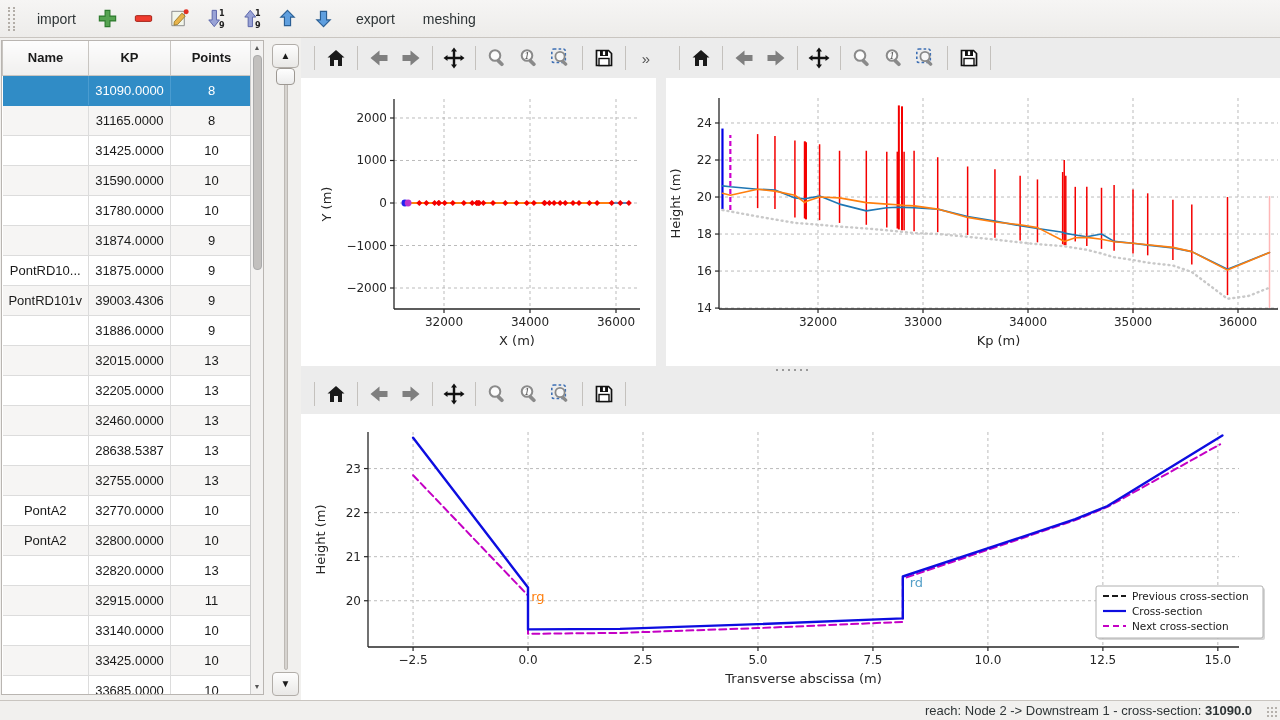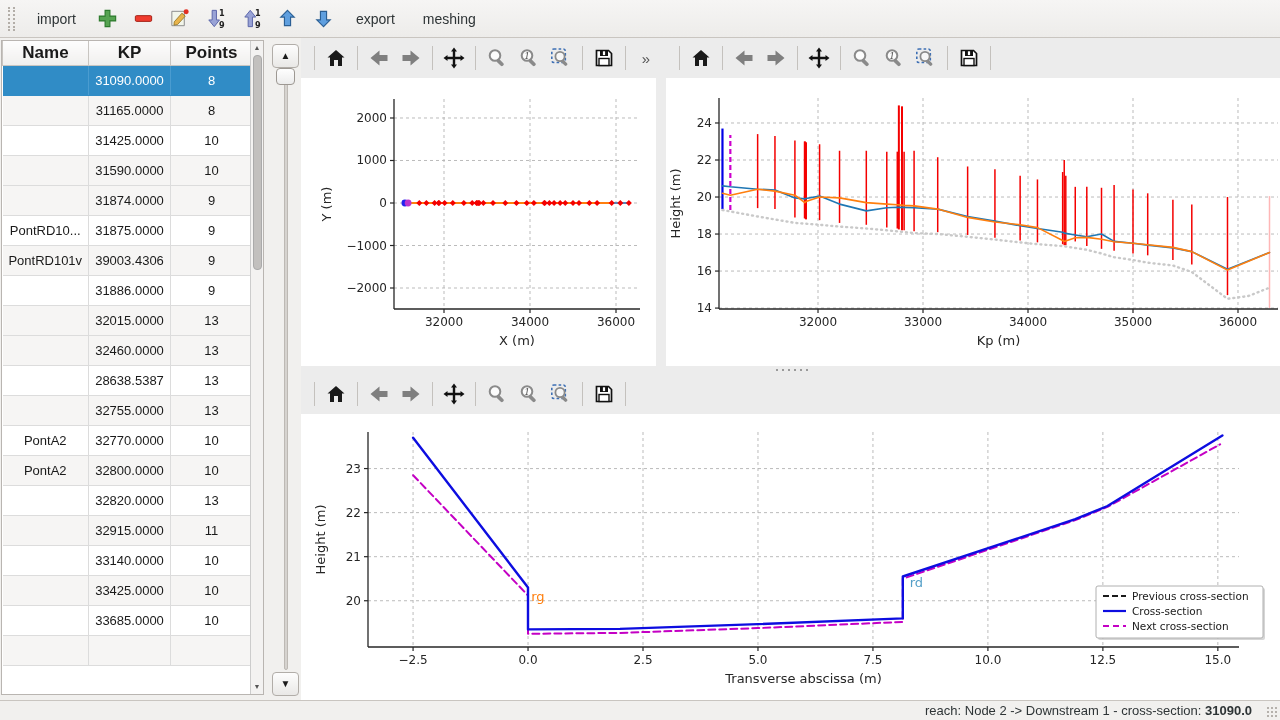--- a/index.html
+++ b/index.html
@@ -17,22 +17,22 @@
   .tb-icon { width:32px; height:30px; border:none; background:transparent; display:flex; align-items:center; justify-content:center; }
   .tb-icon svg { width:23px; height:23px; }
 
   
   .body-area { position:absolute; left:0; top:38px; width:1280px; height:662px; }
   .left-panel { position:absolute; left:0; top:0; width:301px; height:662px; background:#f1f0ee; }
 
   .table-wrap { position:absolute; left:1px; top:2px; width:263px; height:655px; background:#fff;
     border:1px solid #b9b5b1; overflow:hidden; }
   table.xs-table { border-collapse:collapse; table-layout:fixed; width:250px; font-size:13px; color:#1a1a1a; }
-  table.xs-table th { height:24px; background:linear-gradient(#fdfdfd,#f0efee); border:1px solid #c8c5c1; border-top:none;
-    font-weight:bold; font-size:17px;margin-left:8px; }
+  table.xs-table th { height:34px; background:linear-gradient(#fdfdfd,#f0efee); border:1px solid #c8c5c1; border-top:none;
+    font-weight:bold; font-size:13px;margin-left:8px; }
   table.xs-table td { height:30px; text-align:center; border-right:1px solid #dcdcdc; border-bottom:1px solid #dcdcdc; overflow:hidden; white-space:nowrap; }
   table.xs-table tr.alt td { background:#f6f5f4; }
   table.xs-table tr.sel td { background:#308cc6; color:#fff; border-bottom-color:#308cc6; border-right-color:#4a9cd0; }
   .col-name { width:86px; } .col-kp { width:82px; } .col-points { width:82px; }
 
   .inner-scroll { position:absolute; right:0; top:0; width:13px; height:653px; background:#f3f2f1; border-left:1px solid #ccc; }
   .inner-scroll .arr { position:absolute; left:0; width:12px; height:12px; font-size:7px; color:#555; text-align:center; line-height:12px; }
   .inner-scroll .handle { position:absolute; left:1.5px; top:14px; width:9px; height:215px; background:#c2c0be; border-radius:4px; border:1px solid #aaa; }
 
   .outer-scroll { position:absolute; left:271px; top:0; width:29px; height:662px; }
@@ -152,20 +152,25 @@
               <tr>
                 <td></td>
                 <td>31425.0000</td>
                 <td>10</td>
               </tr>
               <tr class="alt">
                 <td></td>
                 <td>31590.0000</td>
                 <td>10</td>
               </tr>
+              <tr>
+                <td></td>
+                <td>31780.0000</td>
+                <td>10</td>
+              </tr>
               <tr class="alt">
                 <td></td>
                 <td>31874.0000</td>
                 <td>9</td>
               </tr>
               <tr>
                 <td>PontRD10...</td>
                 <td>31875.0000</td>
                 <td>9</td>
               </tr>
@@ -175,20 +180,25 @@
                 <td>9</td>
               </tr>
               <tr>
                 <td></td>
                 <td>31886.0000</td>
                 <td>9</td>
               </tr>
               <tr class="alt">
                 <td></td>
                 <td>32015.0000</td>
+                <td>13</td>
+              </tr>
+              <tr>
+                <td></td>
+                <td>32205.0000</td>
                 <td>13</td>
               </tr>
               <tr class="alt">
                 <td></td>
                 <td>32460.0000</td>
                 <td>13</td>
               </tr>
               <tr>
                 <td></td>
                 <td>28638.5387</td>

